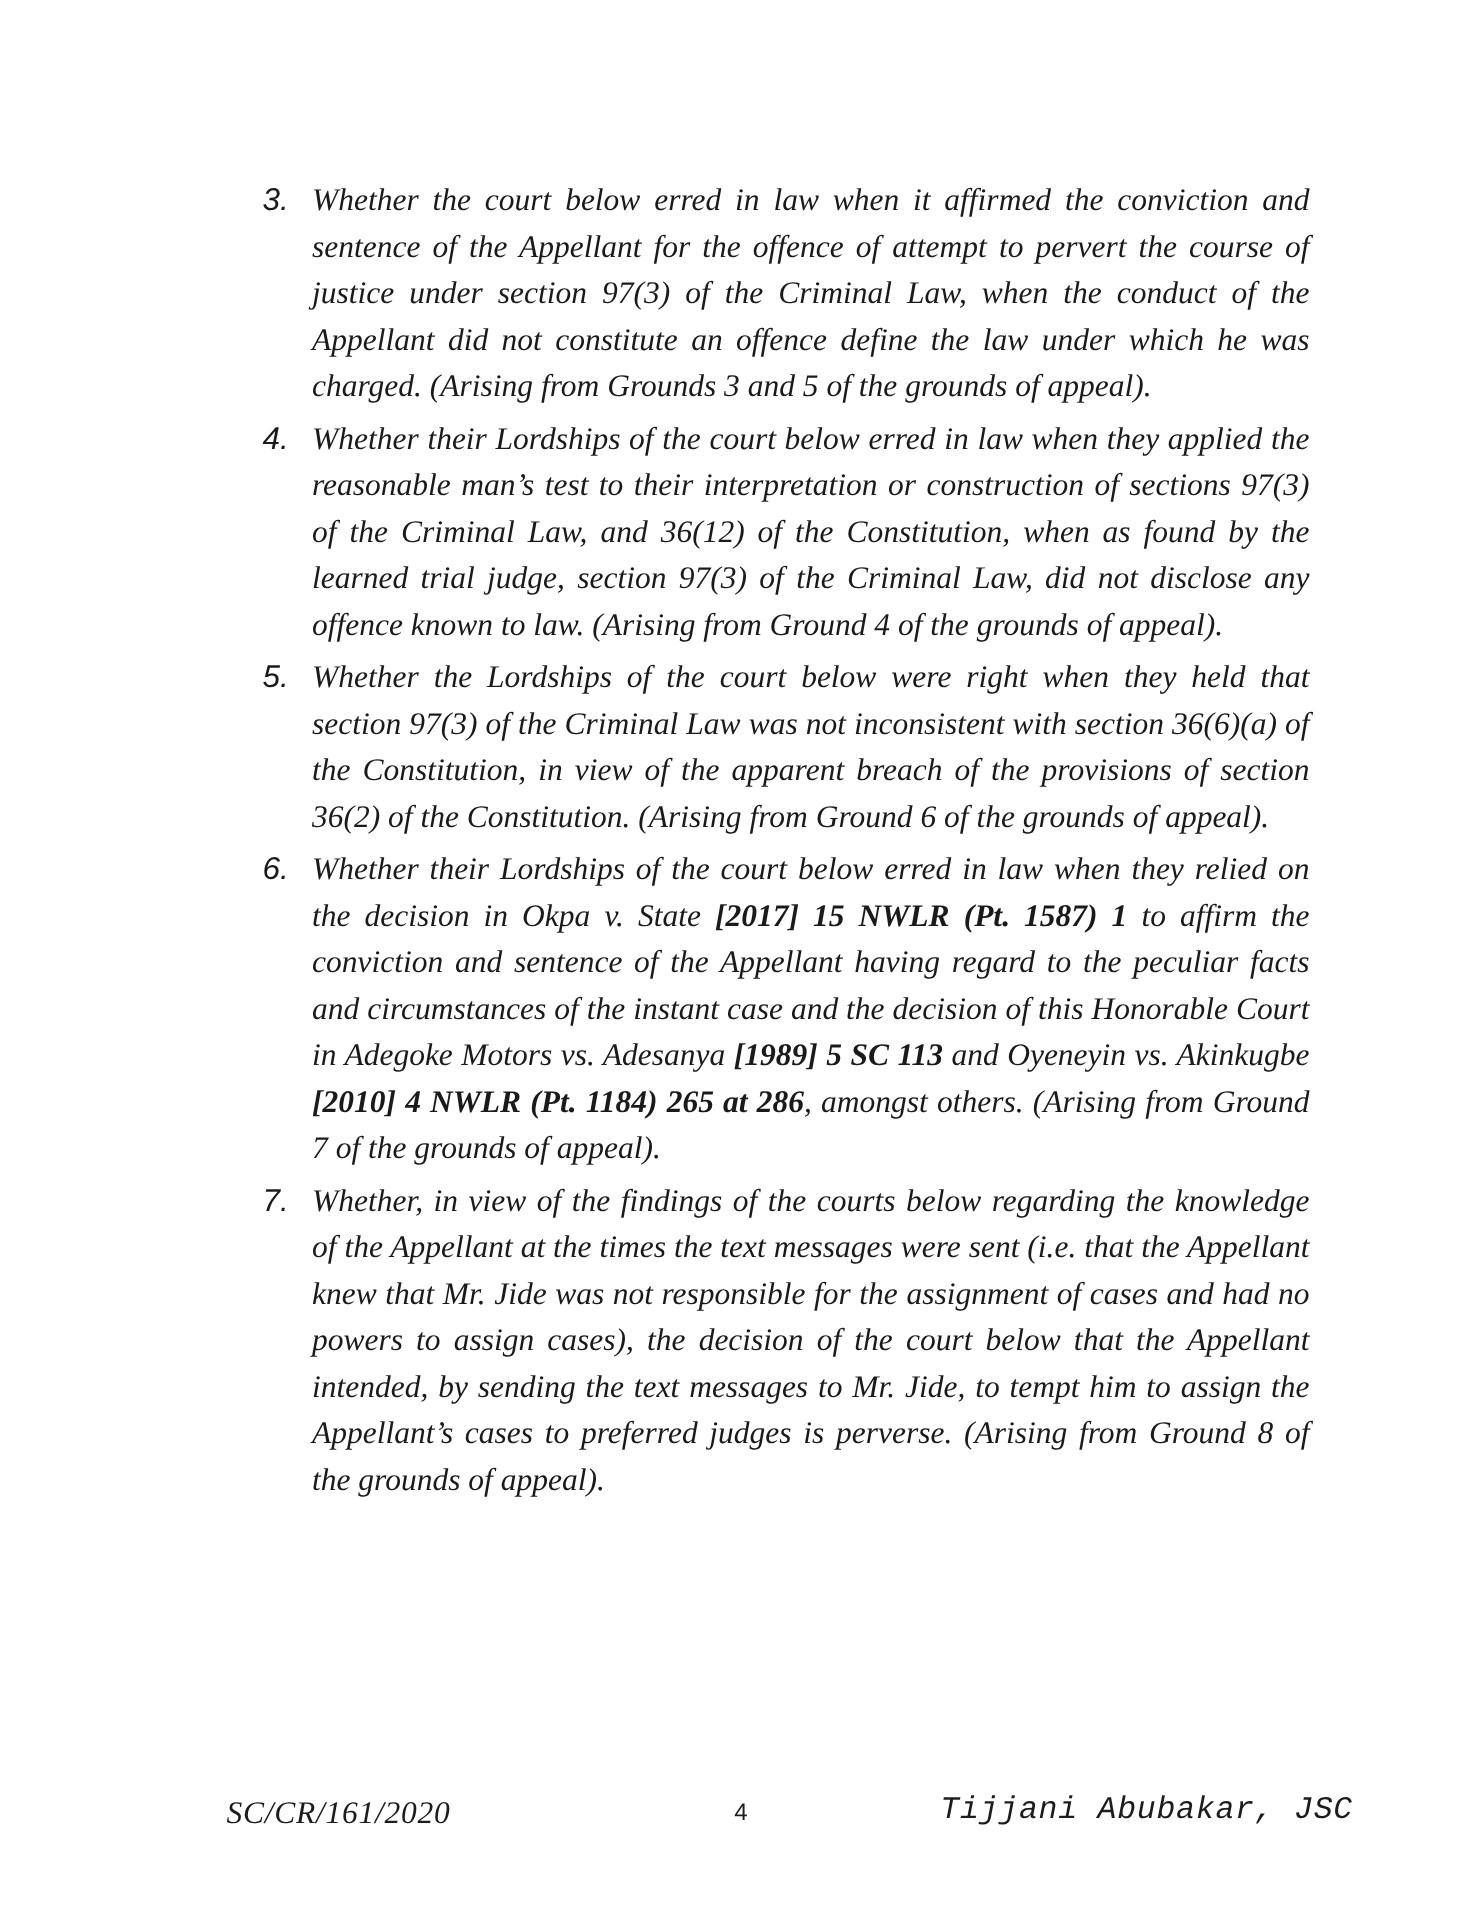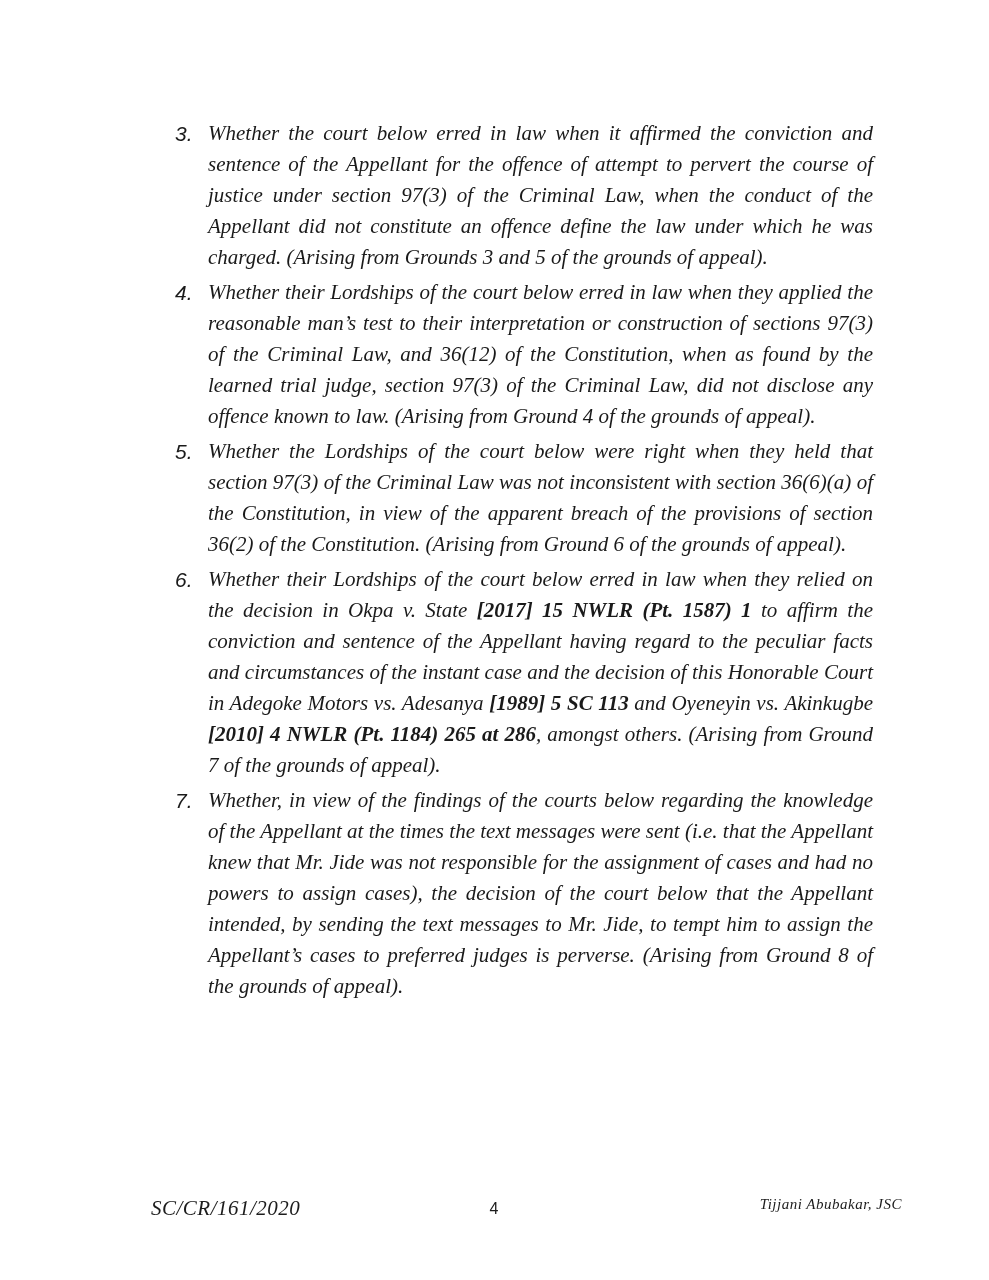--- a/index.html
+++ b/index.html
@@ -61,23 +61,23 @@
     text-align: center;
     font-family: "Liberation Sans", sans-serif;
     font-style: normal;
     font-size: 16px;
     color: #1c1c1c;
   }
   .footer-judge {
     position: absolute;
     right: 87px;
     top: 1196px;
-    font-family: Liberation Serif, serif;
+    font-family: Liberation Mono, monospace;
     font-style: italic;
-    font-size: 15px;
+    font-size: 21px;
     letter-spacing: 0.5px;
     color: #1c1c1c;
   }
 </style>
 </head>
 <body>
 
 <div class="page">
 
   <div class="issues">

